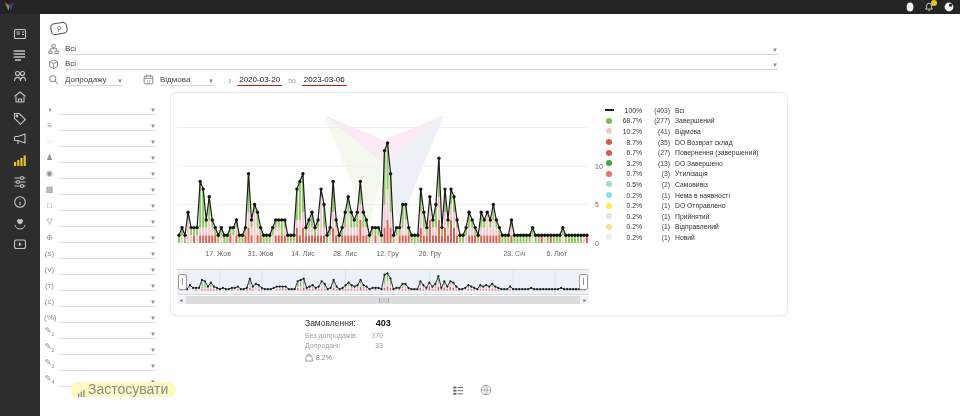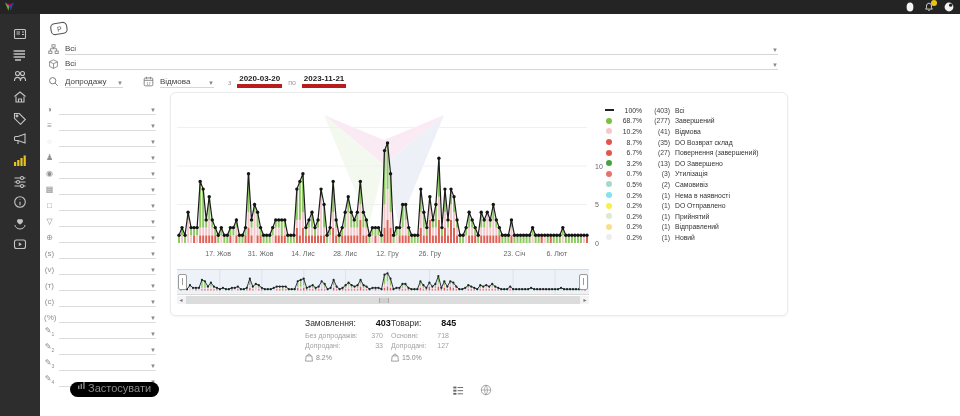--- a/index.html
+++ b/index.html
@@ -14,30 +14,30 @@
   .sidebar{position:absolute;top:14px;left:0;width:40px;height:402px;background:#2d2d2d;}
   .side-icon{width:40px;height:21px;display:flex;align-items:center;justify-content:center;cursor:pointer;}
   .side-icon:first-child{margin-top:9px;}
   
   .tagp{position:absolute;left:48px;top:20px;color:#555;}
   .frow{position:absolute;left:48px;display:flex;align-items:flex-end;gap:6px;}
   .f-line{border-bottom:1px solid #d6d6d6;display:flex;align-items:flex-end;justify-content:space-between;
     font-size:8px;color:#444;padding-bottom:1px;}
   .caret{font-size:6px;color:#8a8a8a;line-height:6px;}
   .gray-sm{font-size:7px;color:#999;padding-bottom:2px;}
-  .dateval{font-size:8px;font-weight:bold;color:#222;border-bottom:4px solid #b91c1c;padding:0 2px 1px;}
+  .dateval{font-size:8px;font-weight:normal;color:#222;border-bottom:1px solid #b91c1c;padding:0 2px 1px;}
   
   .filter-panel{position:absolute;left:44px;top:99px;width:112px;}
   .f-row{height:16px;display:flex;align-items:flex-end;gap:4px;}
   .f-ico{width:11px;font-size:8px;color:#8f8f8f;text-align:center;line-height:10px;}
   .f-ico.dim{color:#d5d5d5;}
   .f-field{flex:1;border-bottom:1px solid #dcdcdc;display:flex;justify-content:flex-end;padding-bottom:1px;cursor:pointer;}
   .f-sub{font-size:5px;vertical-align:sub;}
   .apply-btn{position:absolute;left:70px;top:382px;height:15px;padding:0 8px;border:none;border-radius:8px;
-    background:#000000;color:#8a8a8a;font-size:11px;display:flex;align-items:flex-start;gap:3px;cursor:pointer;
+    background:#fef9c3;color:#8a8a8a;font-size:14px;display:flex;align-items:flex-end;gap:3px;cursor:pointer;
     font-family:"Liberation Sans",sans-serif;}
   
   .panel{position:absolute;left:170px;top:92px;width:616px;height:222px;background:#fff;
     border:1px solid #ebebeb;border-radius:6px;box-shadow:0 1px 3px rgba(0,0,0,.05);}
   .watermark{position:absolute;left:128px;top:2px;opacity:.08;pointer-events:none;}
   #main-chart{position:absolute;left:6px;top:8px;}
   
   .legend{position:absolute;left:432px;top:12px;width:180px;}
   .lg-row{display:flex;align-items:center;height:10.6px;font-size:6.8px;color:#333;cursor:pointer;}
   .lg-mark{width:12px;display:flex;justify-content:center;margin-right:3px;}
@@ -52,21 +52,21 @@
   .nav-handle{position:absolute;top:4px;width:7px;height:14px;background:#fff;border:1px solid #9a9a9a;
     border-radius:2px;cursor:ew-resize;}
   .nav-handle:after{content:"";position:absolute;left:2.5px;top:3px;width:1px;height:7px;background:#9a9a9a;}
   .scrollbar{position:absolute;left:6px;top:203px;width:412px;height:8px;background:#f3f3f3;}
   .sb-arrow{position:absolute;top:0;width:8px;height:8px;font-size:5px;color:#777;display:flex;
     align-items:center;justify-content:center;cursor:pointer;}
   .sb-thumb{position:absolute;left:9px;right:9px;top:0;height:8px;background:#dcdcdc;cursor:grab;}
   .sb-grip{position:absolute;left:50%;top:1.5px;width:8px;height:5px;margin-left:-4px;
     border-left:1px solid #aaa;border-right:1px solid #aaa;background:#cfcfcf;}
   
-  .stats{position:absolute;left:305px;top:318px;display:flex;gap:8px;}
+  .stats{position:absolute;left:305px;top:318px;display:flex;gap:18px;}
   .stat-col{display:flex;flex-direction:column;}
   .st-head{display:flex;justify-content:space-between;align-items:baseline;margin-bottom:3px;}
   .st-title{font-size:8.5px;color:#333;}
   .st-val{font-size:9px;font-weight:bold;color:#111;margin-left:20px;}
   .st-sub{display:flex;justify-content:space-between;font-size:7px;color:#a3a3a3;line-height:10px;}
   .st-badge{display:flex;align-items:center;gap:3px;font-size:7px;color:#8a8a8a;margin-top:2px;}
   
   .foot-toggles{position:absolute;left:452px;top:384px;display:flex;gap:16px;align-items:center;}
   .foot-toggles .tg{cursor:pointer;display:flex;}
   svg{display:block;}
@@ -256,21 +256,21 @@
       <text x="4.3" y="11" font-size="5" fill="#777" font-family="Liberation Sans">17</text>
     </svg>
   </span>
   <div class="f-line" style="width:54px;">
     <span>Відмова</span>
     <span class="caret">▼</span>
   </div>
   <span class="gray-sm" style="margin-left:8px;">з</span>
   <span class="dateval">2020-03-20</span>
   <span class="gray-sm">по</span>
-  <span class="dateval">2023-11-21</span>
+  <span class="dateval">2023-03-06</span>
 </div>
 
 <div class="filter-panel" id="filter-panel">
     <div class="f-row">
       <span class="f-ico">◑</span>
       <div class="f-field">
         <span class="caret">▼</span>
       </div>
     </div>
     <div class="f-row">
@@ -1379,41 +1379,20 @@
         <span>33</span>
       </div>
       <div class="st-badge">
         <svg width="8" height="9" viewBox="0 0 10 11">
           <path d="M1.5 3.5h7l.8 6.5H.7z" fill="none" stroke="#8a8a8a" stroke-width="1"></path>
           <path d="M3.2 3.5V3a1.8 1.8 0 0 1 3.6 0v.5" fill="none" stroke="#8a8a8a" stroke-width="1"></path>
         </svg>
         <span>8.2%</span>
       </div>
     </div>
-    <div class="stat-col" style="width: 58px;">
-      <div class="st-head">
-        <span class="st-title">Товари:</span>
-        <span class="st-val">845</span>
-      </div>
-      <div class="st-sub">
-        <span>Основні:</span>
-        <span>718</span>
-      </div>
-      <div class="st-sub">
-        <span>Допродані:</span>
-        <span>127</span>
-      </div>
-      <div class="st-badge">
-        <svg width="8" height="9" viewBox="0 0 10 11">
-          <path d="M1.5 3.5h7l.8 6.5H.7z" fill="none" stroke="#8a8a8a" stroke-width="1"></path>
-          <path d="M3.2 3.5V3a1.8 1.8 0 0 1 3.6 0v.5" fill="none" stroke="#8a8a8a" stroke-width="1"></path>
-        </svg>
-        <span>15.0%</span>
-      </div>
-    </div>
   </div>
 
 <div class="foot-toggles">
   <span class="tg">
     <svg width="12" height="11" viewBox="0 0 14 14">
       <g fill="#666" stroke="none">
         <rect x="1" y="2" width="4" height="2.4"></rect>
           <rect x="1" y="6" width="4" height="2.4"></rect>
           <rect x="1" y="10" width="4" height="2.4"></rect>
       </g>

